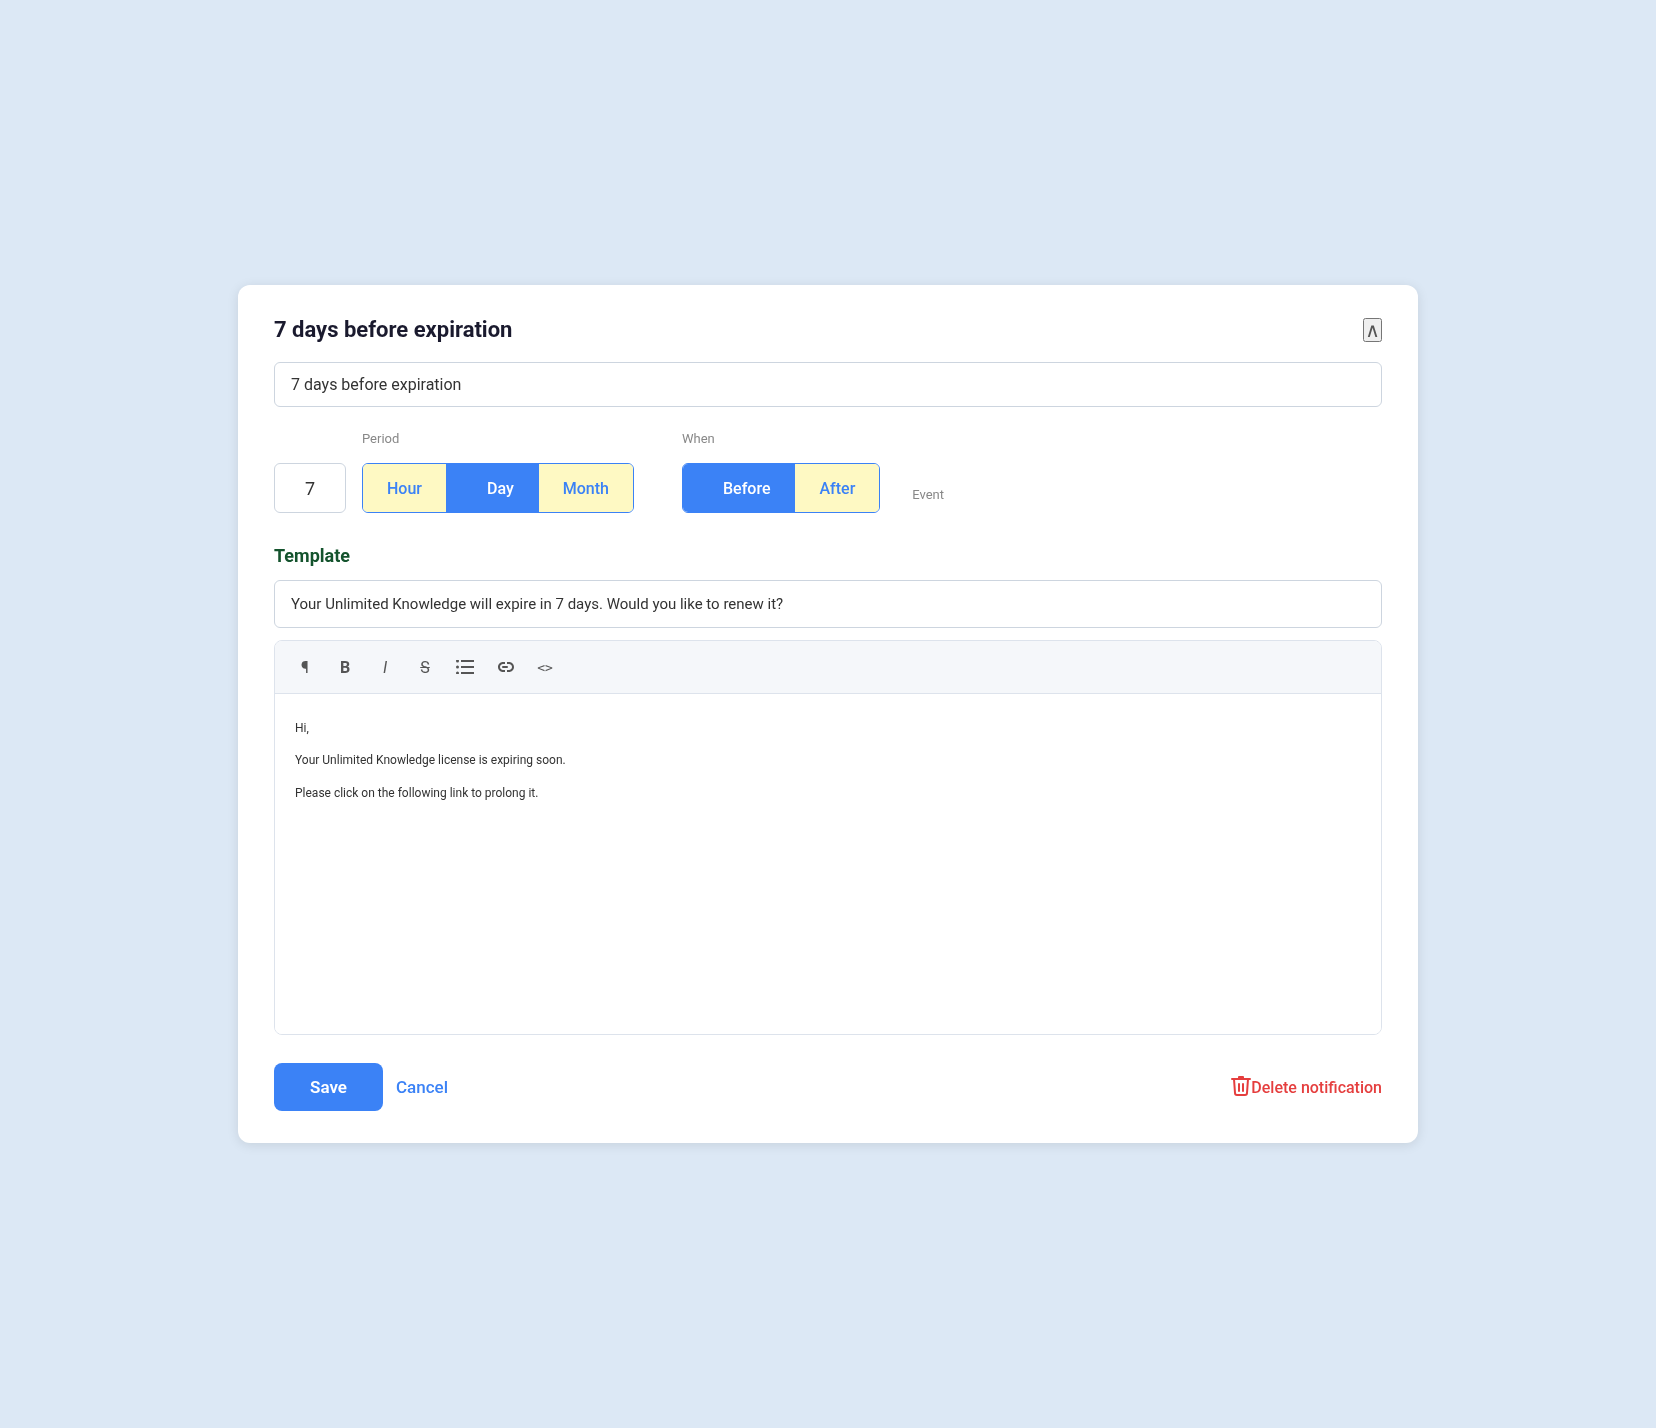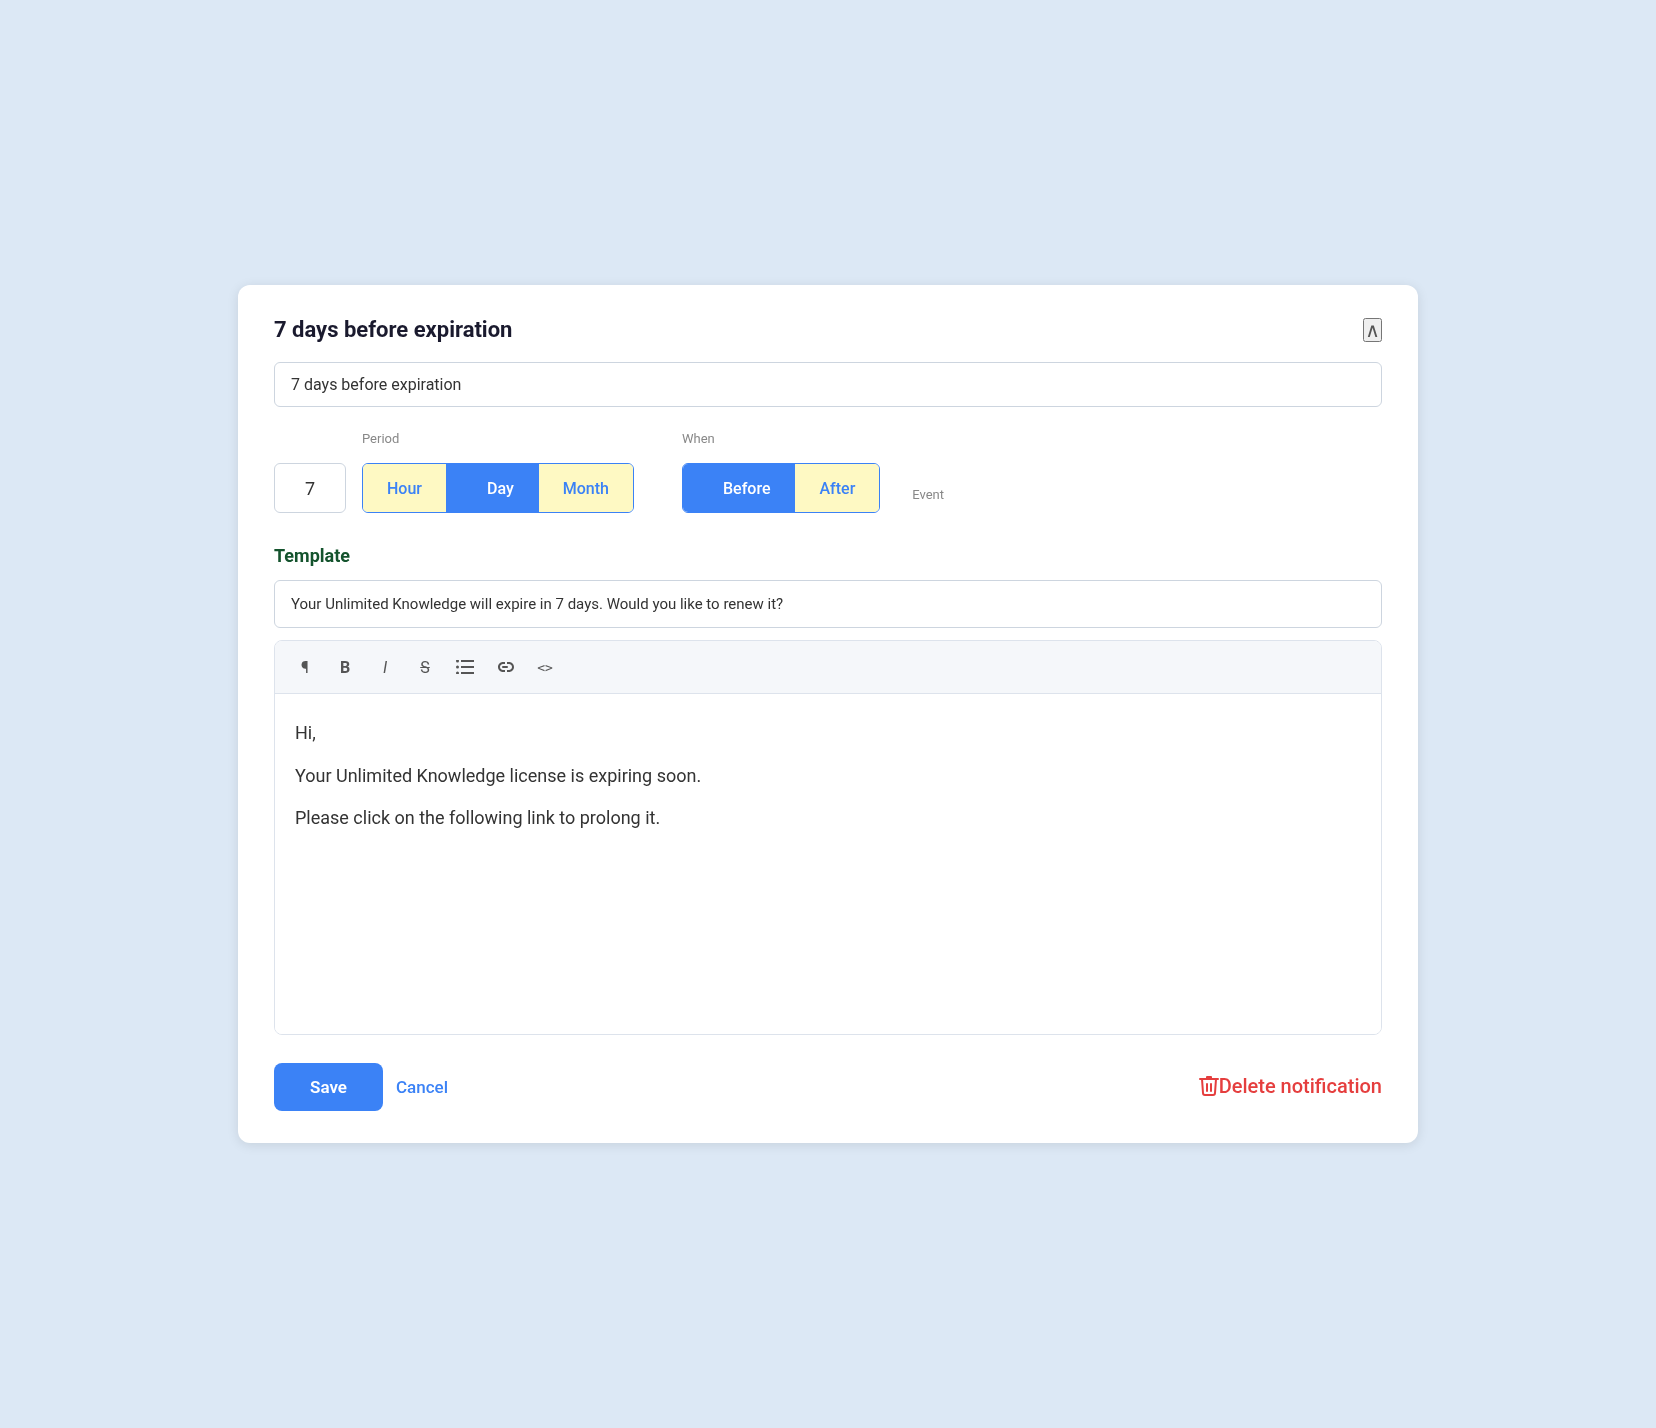--- a/index.html
+++ b/index.html
@@ -188,21 +188,21 @@
       display: flex;
       align-items: center;
       justify-content: center;
       transition: background 0.15s;
     }
 
     .editor-body {
       min-height: 340px;
       padding: 24px 20px;
       background: #fff;
-      font-size: 18px;
+      font-size: 12px;
       color: #333;
       line-height: 1.7;
     }
 
     .editor-body p {
       margin-bottom: 12px;
     }
 
     .card-footer {
       display: flex;
@@ -236,24 +236,25 @@
       font-size: 17px;
       font-weight: 500;
       cursor: pointer;
       padding: 14px 8px;
     }
 
     .delete-btn {
       background: transparent;
       color: #e53e3e;
       border: none;
-      font-size: 20px;
+      font-size: 16px;
       font-weight: 500;
       cursor: pointer;
       display: flex;
+      align-items: center;
       padding: 8px 0;
     }
 
     .trash-icon {
       font-size: 18px;
       color: #e53e3e;
     }
   </style>
 </head>
 <body>

